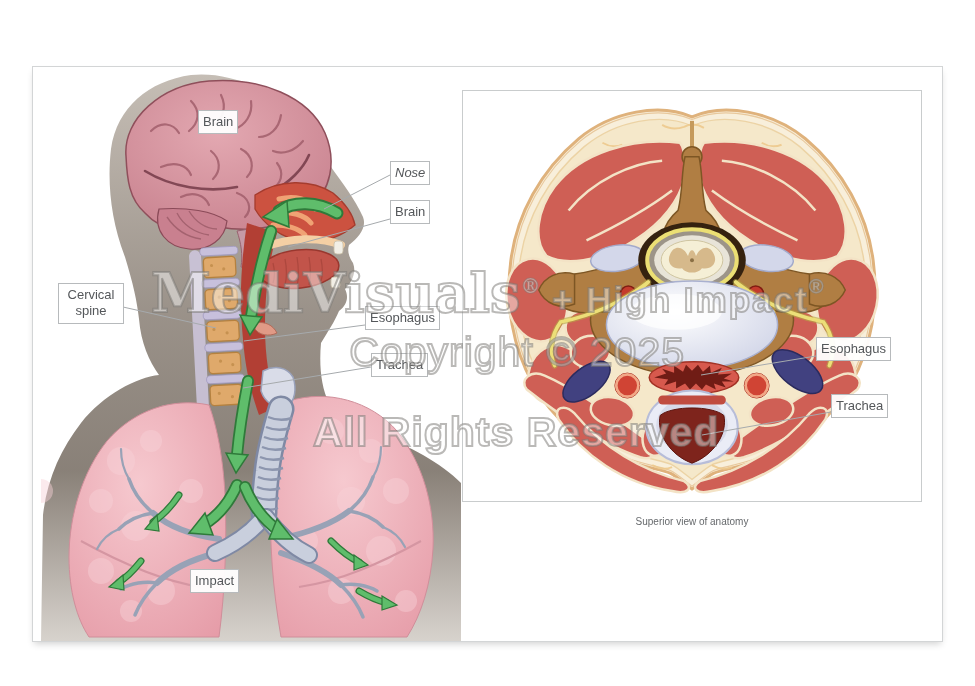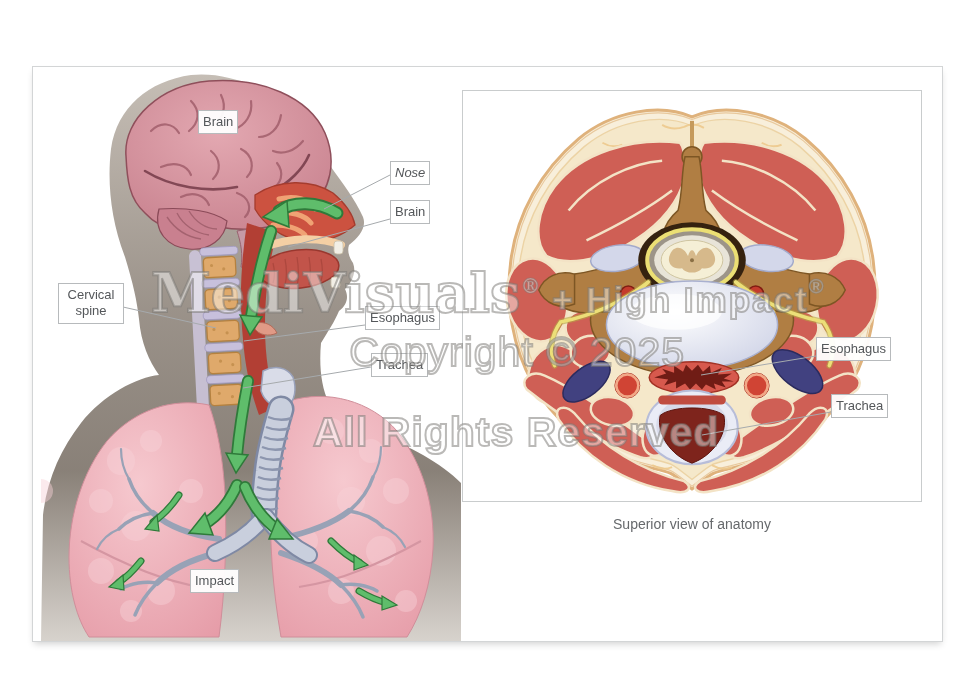--- a/index.html
+++ b/index.html
@@ -7,21 +7,21 @@
   #stage { position:relative; width:975px; height:686px; background:#fff; }
 
   .page-title { position:absolute; left:33px; top:24px; font-size:18px; letter-spacing:.8px; color:#5b5e61; }
 
   .frame { position:absolute; left:32px; top:66px; width:911px; height:576px; background:#fff;
            border:1px solid #d3d5d6; box-shadow:0 4px 7px -2px rgba(0,0,0,.18); }
 
   .left-art { position:absolute; left:8px; top:4px; width:420px; height:570px; z-index:1; }
   .right-panel { position:absolute; left:429px; top:23px; width:460px; height:412px; border:1px solid #c9cccd; background:#fff; z-index:1; }
   .right-panel svg { width:100%; height:100%; display:block; }
-  .right-caption { position:absolute; left:429px; top:449px; width:460px; text-align:center; font-size:14px; color:#66696c; z-index:2; }
+  .right-caption { position:absolute; left:429px; top:449px; width:460px; text-align:center; font-size:10px; color:#66696c; z-index:2; }
 
   .leader-overlay { position:absolute; left:0; top:0; width:911px; height:576px; z-index:3; pointer-events:none; }
 
   .label-box { position:absolute; z-index:4; background:rgba(255,255,255,.95); border:1px solid #b7babc;
                color:#54575a; font-size:13px; padding:3px 4px; text-align:center; white-space:nowrap; line-height:1.25; }
   .label-box.wrap { white-space:normal; width:66px; padding:3px 6px; }
 
   .bottom-caption { position:absolute; left:10px; top:544px; z-index:4; background:rgba(255,255,255,.92);
                     border:1px solid #c5c8ca; color:#54575a; font-size:13.5px; padding:4px 10px; white-space:nowrap; }
 

